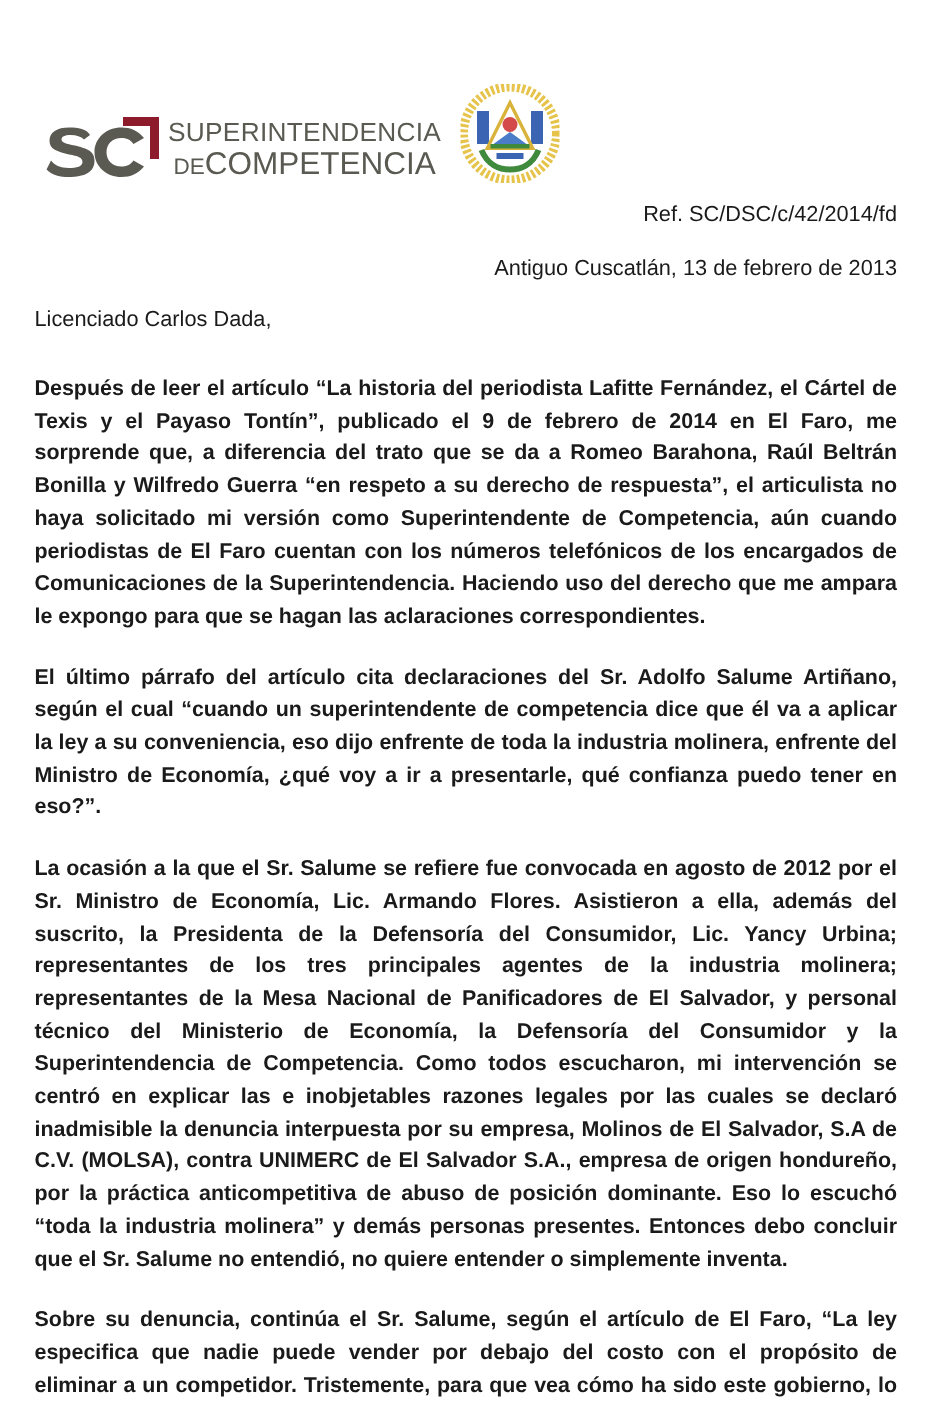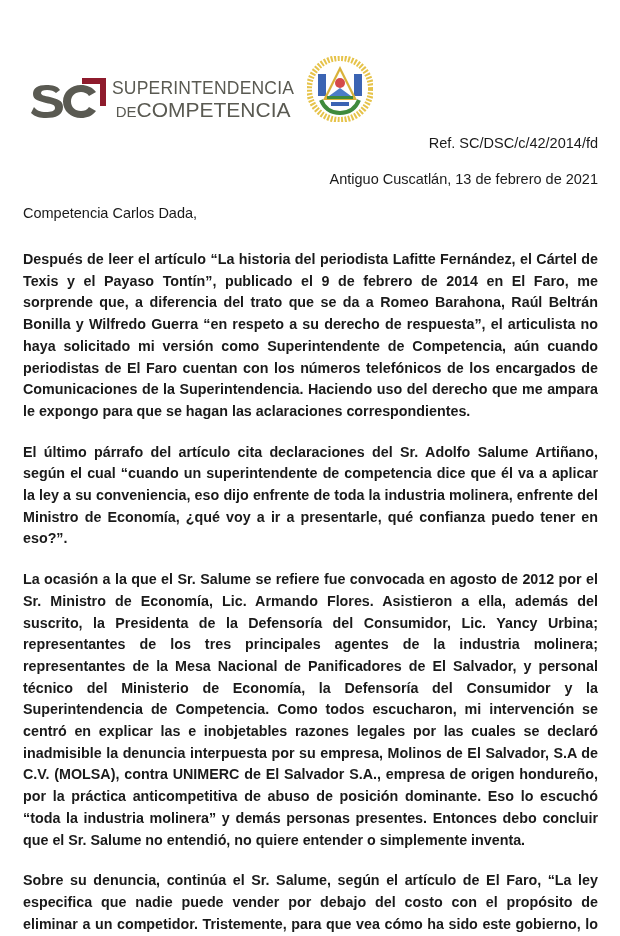--- a/index.html
+++ b/index.html
@@ -66,21 +66,21 @@
     <circle cx="33" cy="27" r="5" fill="#d44a4a"></circle>
     <polygon points="22,40 33,32 44,40" fill="#4b7cc8"></polygon>
     <rect x="20" y="40" width="26" height="3" fill="#3f8a3c"></rect>
 
     <path d="M14,44 C18,54 26,57 33,57 C40,57 48,54 52,44" fill="none" stroke="#3f8a3c" stroke-width="4"></path>
     <rect x="24" y="46" width="18" height="4" fill="#3b64b3"></rect>
   </svg>
 </div>
 
 <div class="ref">Ref. SC/DSC/c/42/2014/fd</div>
-<div class="place-date">Antiguo Cuscatlán, 13 de febrero de 2021</div>
-<div class="salutation">Competencia Carlos Dada,</div>
+<div class="place-date">Antiguo Cuscatlán, 13 de febrero de 2013</div>
+<div class="salutation">Licenciado Carlos Dada,</div>
 
 <div class="body-text">
   <p class="para">Después de leer el artículo “La historia del periodista Lafitte Fernández, el Cártel de Texis y el Payaso Tontín”, publicado el 9 de febrero de 2014 en El Faro, me sorprende que, a diferencia del trato que se da a Romeo Barahona, Raúl Beltrán Bonilla y Wilfredo Guerra “en respeto a su derecho de respuesta”, el articulista no haya solicitado mi versión como Superintendente de Competencia, aún cuando periodistas de El Faro cuentan con los números telefónicos de los encargados de Comunicaciones de la Superintendencia. Haciendo uso del derecho que me ampara le expongo para que se hagan las aclaraciones correspondientes.</p>
   <p class="para">El último párrafo del artículo cita declaraciones del Sr. Adolfo Salume Artiñano, según el cual “cuando un superintendente de competencia dice que él va a aplicar la ley a su conveniencia, eso dijo enfrente de toda la industria molinera, enfrente del Ministro de Economía, ¿qué voy a ir a presentarle, qué confianza puedo tener en eso?”.</p>
   <p class="para">La ocasión a la que el Sr. Salume se refiere fue convocada en agosto de 2012 por el Sr. Ministro de Economía, Lic. Armando Flores. Asistieron a ella, además del suscrito, la Presidenta de la Defensoría del Consumidor, Lic. Yancy Urbina; representantes de los tres principales agentes de la industria molinera; representantes de la Mesa Nacional de Panificadores de El Salvador, y personal técnico del Ministerio de Economía, la Defensoría del Consumidor y la Superintendencia de Competencia. Como todos escucharon, mi intervención se centró en explicar las e inobjetables razones legales por las cuales se declaró inadmisible la denuncia interpuesta por su empresa, Molinos de El Salvador, S.A de C.V. (MOLSA), contra UNIMERC de El Salvador S.A., empresa de origen hondureño, por la práctica anticompetitiva de abuso de posición dominante. Eso lo escuchó “toda la industria molinera” y demás personas presentes. Entonces debo concluir que el Sr. Salume no entendió, no quiere entender o simplemente inventa.</p>
   <p class="para">Sobre su denuncia, continúa el Sr. Salume, según el artículo de El Faro, “La ley especifica que nadie puede vender por debajo del costo con el propósito de eliminar a un competidor. Tristemente, para que vea cómo ha sido este gobierno, lo que me contestaron es que, en resumen, entendemos que la ley nos obliga a parar esta práctica anticompetitiva de esta gente en Honduras, pero como se traslada en mejores precios para los consumidores salvadoreños, no lo vamos a hacer”. La imaginación del señor Salume sorprende. Basta que se lea la resolución de esta Superintendencia, que le fue notificada y entregada impresa, para comprobar que sus afirmaciones son falsas. Ustedes mismos pueden comprobarlo visitando la página WEB de la Superintendencia de Competencia en donde podrán encontrar esa y todas las resoluciones emitidas por la institución.</p>
 </div>
 
 </body></html>

